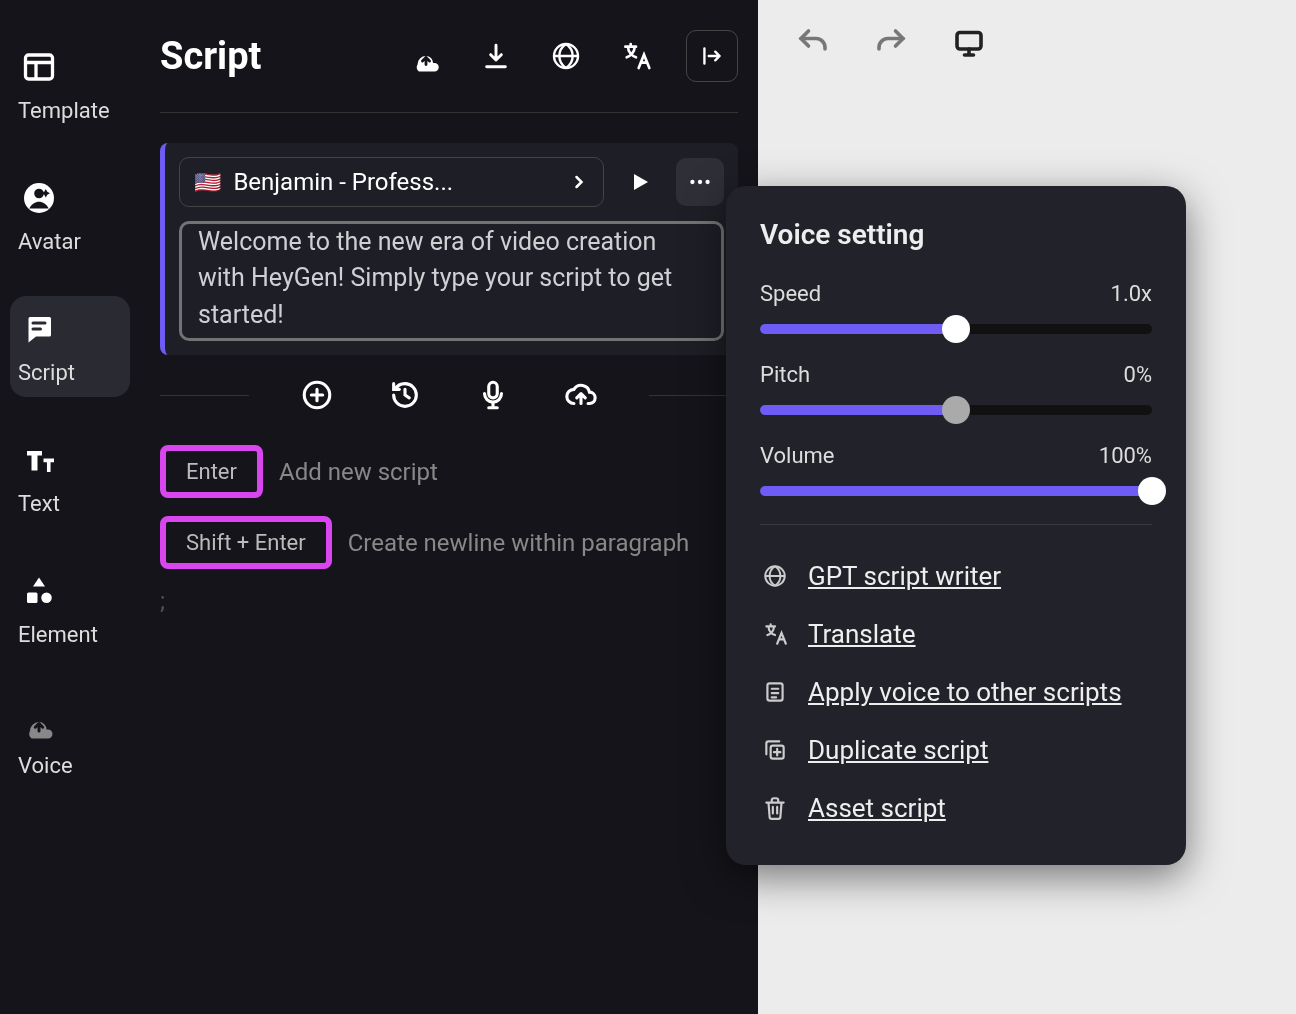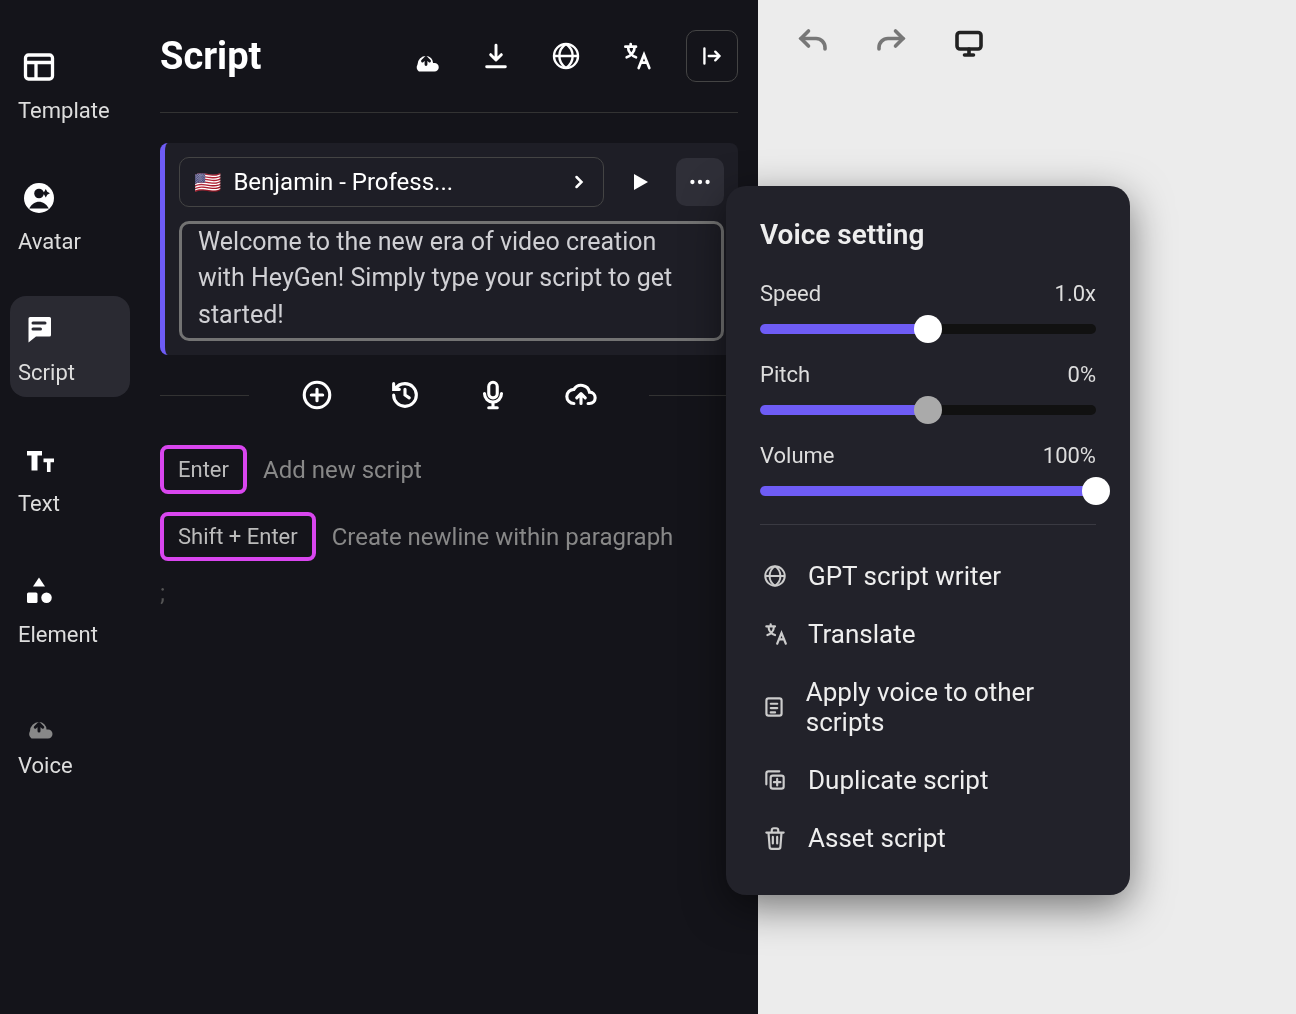--- a/index.html
+++ b/index.html
@@ -22,38 +22,38 @@
   .flag { font-size: 22px; }
   .voice-name { color: #fff; font-size: 24px; white-space: nowrap; overflow: hidden; text-overflow: ellipsis; flex: 1; }
   .chevron { color: #fff; }
   .play-btn { width: 44px; height: 44px; display: flex; align-items: center; justify-content: center; cursor: pointer; }
   .more-btn { width: 48px; height: 48px; background: #2f2f38; border-radius: 10px; display: flex; align-items: center; justify-content: center; cursor: pointer; }
   .script-text { border: 3px solid #737373; border-radius: 10px; padding: 0 16px; color: #d0d0d4; font-size: 25px; line-height: 1.45; min-height: 120px; }
   .toolbar-row { display: flex; align-items: center; justify-content: center; gap: 48px; margin: 10px 0 30px 0; position: relative; }
   .toolbar-row::before, .toolbar-row::after { content: ""; height: 1px; background: #333; flex: 1; }
   .tb-icon { width: 40px; height: 40px; display: flex; align-items: center; justify-content: center; cursor: pointer; color: #e6e6ea; }
   .hint-row { display: flex; align-items: center; gap: 16px; margin-bottom: 18px; }
-  .kbd { border: 4px solid #d946ef; border-radius: 8px; padding: 8px 14px; color: #bbb; font-size: 22px; }
+  .kbd { border: 6px solid #d946ef; border-radius: 8px; padding: 8px 20px; color: #bbb; font-size: 22px; }
   .hint-text { color: #888; font-size: 24px; }
   .stray { color: #555; font-size: 24px; margin-top: 6px; }
 
   .right-panel { flex: 1; background: #ececec; position: relative; }
   .topbar { display: flex; align-items: center; gap: 36px; padding: 22px 34px; }
   .tb2 { width: 42px; height: 42px; display: flex; align-items: center; justify-content: center; cursor: pointer; color: #555; }
 
-  .popover { position: absolute; left: 726px; top: 186px; width: 404px; background: #22222a; border-radius: 20px; padding: 32px 34px 28px 34px; color: #eee; box-shadow: 0 12px 40px rgba(0,0,0,.5); }
+  .popover { position: absolute; left: 726px; top: 186px; width: 460px; background: #22222a; border-radius: 20px; padding: 32px 34px 28px 34px; color: #eee; box-shadow: 0 12px 40px rgba(0,0,0,.5); }
   .pop-title { font-size: 28px; font-weight: 600; margin-bottom: 30px; }
   .slider-group { margin-bottom: 28px; }
   .slider-head { display: flex; justify-content: space-between; font-size: 22px; color: #ddd; margin-bottom: 18px; }
   .slider-track { position: relative; height: 10px; background: #111; border-radius: 5px; }
   .slider-fill { position: absolute; left: 0; top: 0; bottom: 0; background: #6e5cf5; border-radius: 5px; }
   .slider-thumb { position: absolute; top: 50%; width: 28px; height: 28px; border-radius: 50%; background: #fff; transform: translate(-50%, -50%); }
   .slider-thumb.gray { background: #aaa; }
   .pop-sep { height: 1px; background: #3a3a42; margin: 10px 0 22px 0; }
-  .pop-action { display: flex; align-items: center; gap: 18px; padding: 14px 0; font-size: 26px; color: #eee; cursor: pointer; }
+  .pop-action { display: flex; align-items: center; gap: 18px; padding: 14px 0; font-size: 26px; color: #eee; cursor: pointer; text-decoration: underline; }
   .pop-action .micon { width: 30px; height: 30px; display: flex; align-items: center; justify-content: center; color: #ccc; }
 
   svg { display: block; }
 </style>
 </head>
 <body>
 
 <div class="app">
   <div class="dark-panel">
     <div class="sidebar">

